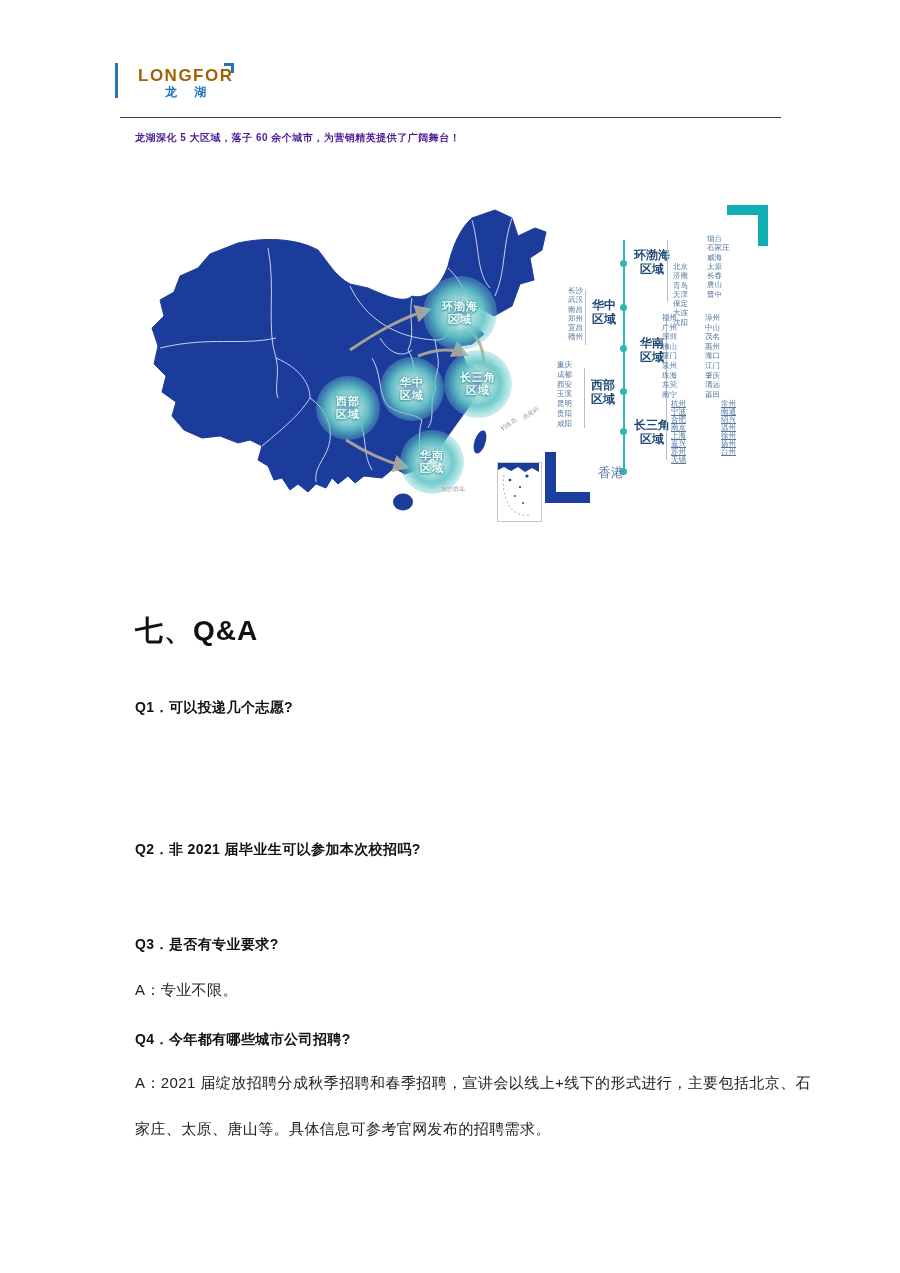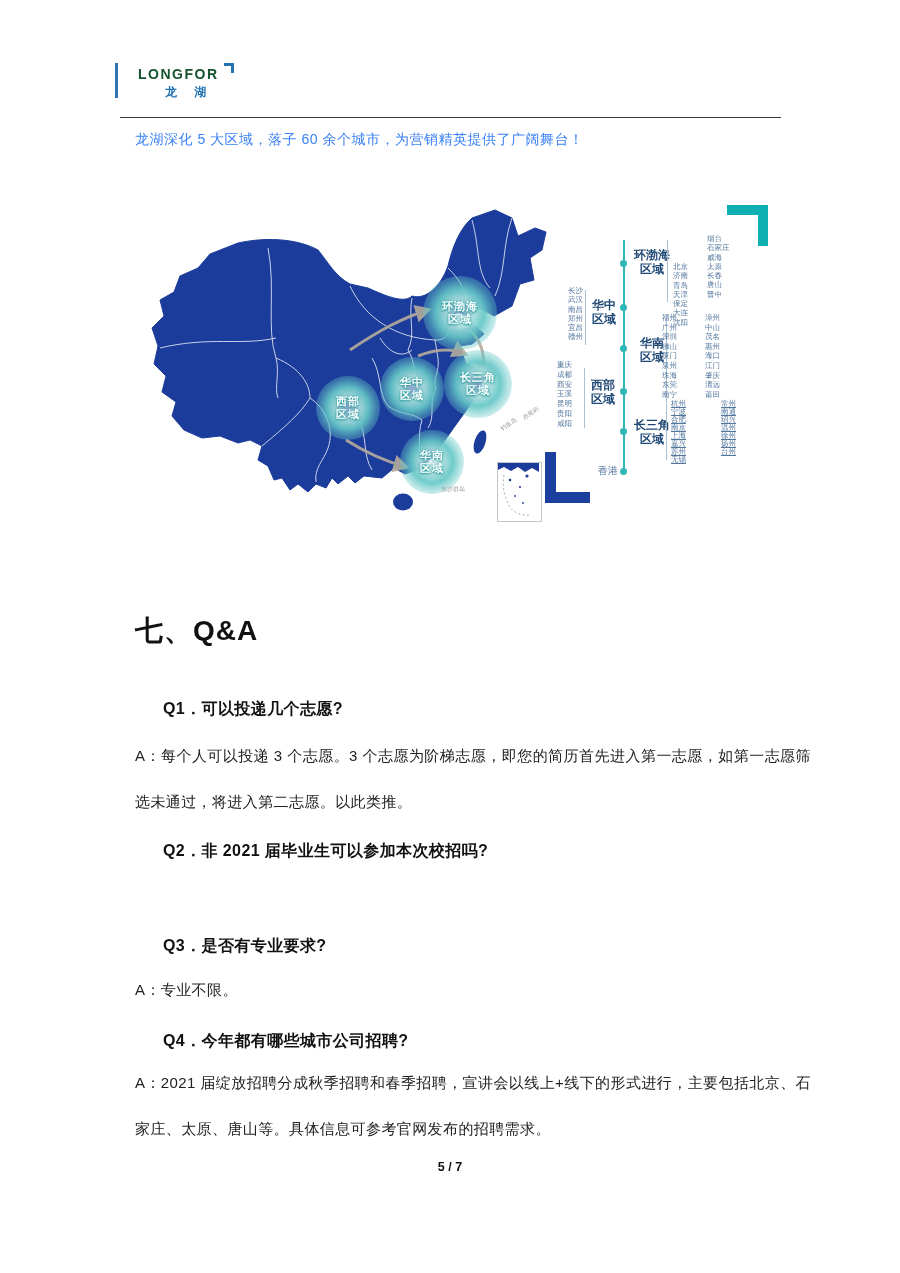--- a/index.html
+++ b/index.html
@@ -5,25 +5,25 @@
   html,body{margin:0;padding:0;background:#e9e9e9;}
   .page{
     position:relative;width:900px;height:1273px;background:#ffffff;
     margin:0 auto;overflow:hidden;
     font-family:"Liberation Sans","DejaVu Sans",sans-serif;
   }
   .abs{position:absolute;}
 
   
   .accent-bar{left:115px;top:63px;width:3px;height:35px;background:#2e74b5;}
-  .logo-word{left:138px;top:66px;font-size:14px;font-weight:bold;color:#14532d;letter-spacing:1.5px;}
+  .logo-word{left:138px;top:66px;font-size:17px;font-weight:bold;color:#a16207;letter-spacing:1.5px;}
   .logo-corner{left:224px;top:63px;width:7px;height:7px;border-top:3px solid #2273b4;border-right:3px solid #2273b4;}
   .logo-cjk{left:165px;top:84px;font-size:12px;font-weight:bold;color:#2273b4;letter-spacing:7px;}
   .header-divider{left:120px;top:117px;width:661px;height:1px;background:#3c3c3c;}
-  .headline{left:135px;top:131px;width:660px;font-size:14px;font-weight:normal;color:#3b82f6;letter-spacing:.5px;}
+  .headline{left:135px;top:131px;width:660px;font-size:10px;font-weight:bold;color:#4c1d95;letter-spacing:.5px;}
 
   
   .map-svg{left:150px;top:188px;}
   .bubble{
     display:flex;flex-direction:column;align-items:center;justify-content:center;
     border-radius:50%;text-align:center;
     background:radial-gradient(circle,
       rgba(255,255,255,.55) 0%,
       rgba(171,222,222,.95) 26%,
       rgba(100,198,198,.92) 46%,
@@ -54,25 +54,25 @@
   .timeline{left:623px;top:240px;width:2px;height:231px;background:#2fb6b6;}
   .dot{width:7px;height:7px;border-radius:50%;background:#2fb6b6;left:620px;}
   .region-label{width:44px;text-align:center;font-size:12px;line-height:14px;font-weight:bold;color:#1f4875;}
   .v-divider{width:1px;background:#a9c0d2;}
   .city-col{display:flex;flex-direction:column;}
   .city{font-size:7.5px;color:#54779e;white-space:nowrap;}
   .sp93 .city{line-height:9.3px;}
   .sp96 .city{line-height:9.6px;}
   .sp80 .city{line-height:8px;text-decoration:underline;}
   .sp98 .city{line-height:9.8px;}
-  .hk{font-size:10px;color:#54779e;}
+  .hk{font-size:13px;color:#54779e;}
 
   
   .qa-title{left:135px;top:612px;font-size:28px;font-weight:bold;color:#111;letter-spacing:1px;}
-  .qa-q{left:135px;font-size:16px;font-weight:bold;color:#111;letter-spacing:.4px;margin-left:28px;}
+  .qa-q{left:135px;font-size:14px;font-weight:bold;color:#111;letter-spacing:.4px;}
   .qa-a{left:135px;width:676px;font-size:15px;color:#222;line-height:46px;text-align:justify;letter-spacing:.4px;}
   .q1{top:699px;} .a1{top:733px;}
   .q2{top:841px;} .a2{top:871px;}
   .q3{top:936px;} .a3{top:967px;}
   .q4{top:1031px;} .a4{top:1060px;}
   .footer{left:0;top:1160px;width:900px;text-align:center;font-size:12.5px;font-weight:bold;color:#111;}
 </style>
 </head>
 <body>
 
@@ -289,24 +289,22 @@
       <div class="city">徐州</div>
       <div class="city">扬州</div>
       <div class="city">台州</div>
     </div>
 
   <div class="abs hk" style="left:598px;top:464px;">香港</div>
 
   <div class="abs qa-title">七、Q&amp;A</div>
 
   <div class="abs qa-q q1">Q1．可以投递几个志愿?</div>
-  <div class="abs qa-a a1">A：每个人可以投递 3 个志愿。3 个志愿为阶梯志愿，即您的简历首先进入第一志愿，如第一志愿筛选未通过，将进入第二志愿。以此类推。</div>
 
   <div class="abs qa-q q2">Q2．非 2021 届毕业生可以参加本次校招吗?</div>
 
   <div class="abs qa-q q3">Q3．是否有专业要求?</div>
   <div class="abs qa-a a3">A：专业不限。</div>
 
   <div class="abs qa-q q4">Q4．今年都有哪些城市公司招聘?</div>
   <div class="abs qa-a a4">A：2021 届绽放招聘分成秋季招聘和春季招聘，宣讲会以线上+线下的形式进行，主要包括北京、石家庄、太原、唐山等。具体信息可参考官网发布的招聘需求。</div>
 
-  <div class="abs footer">5 / 7</div>
 </div>
 
 </body></html>

